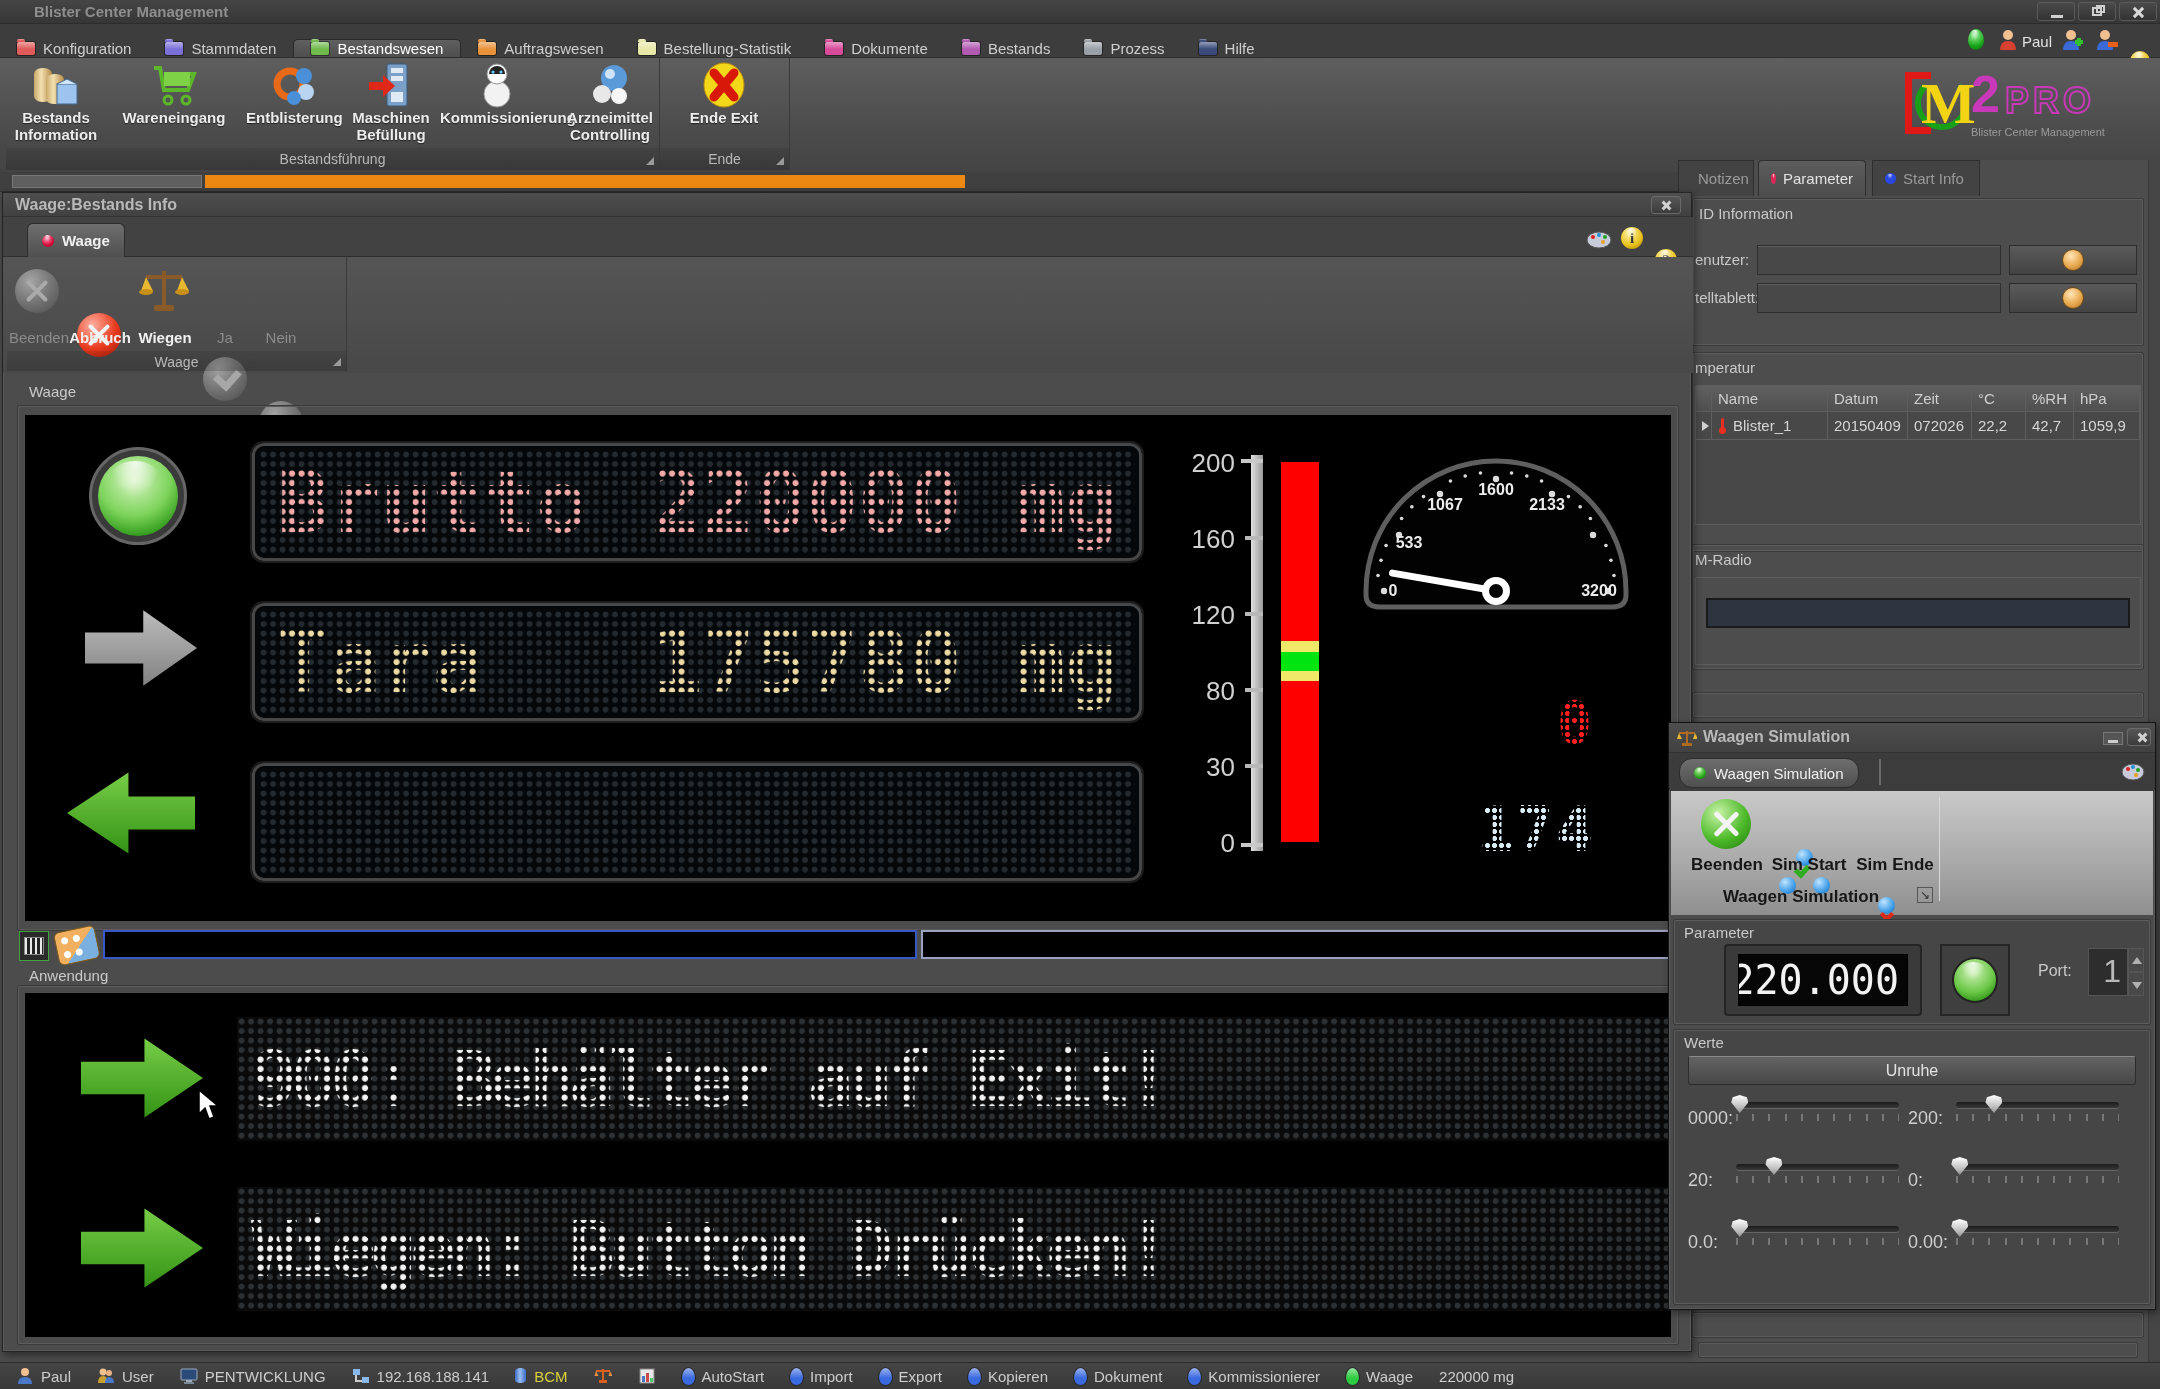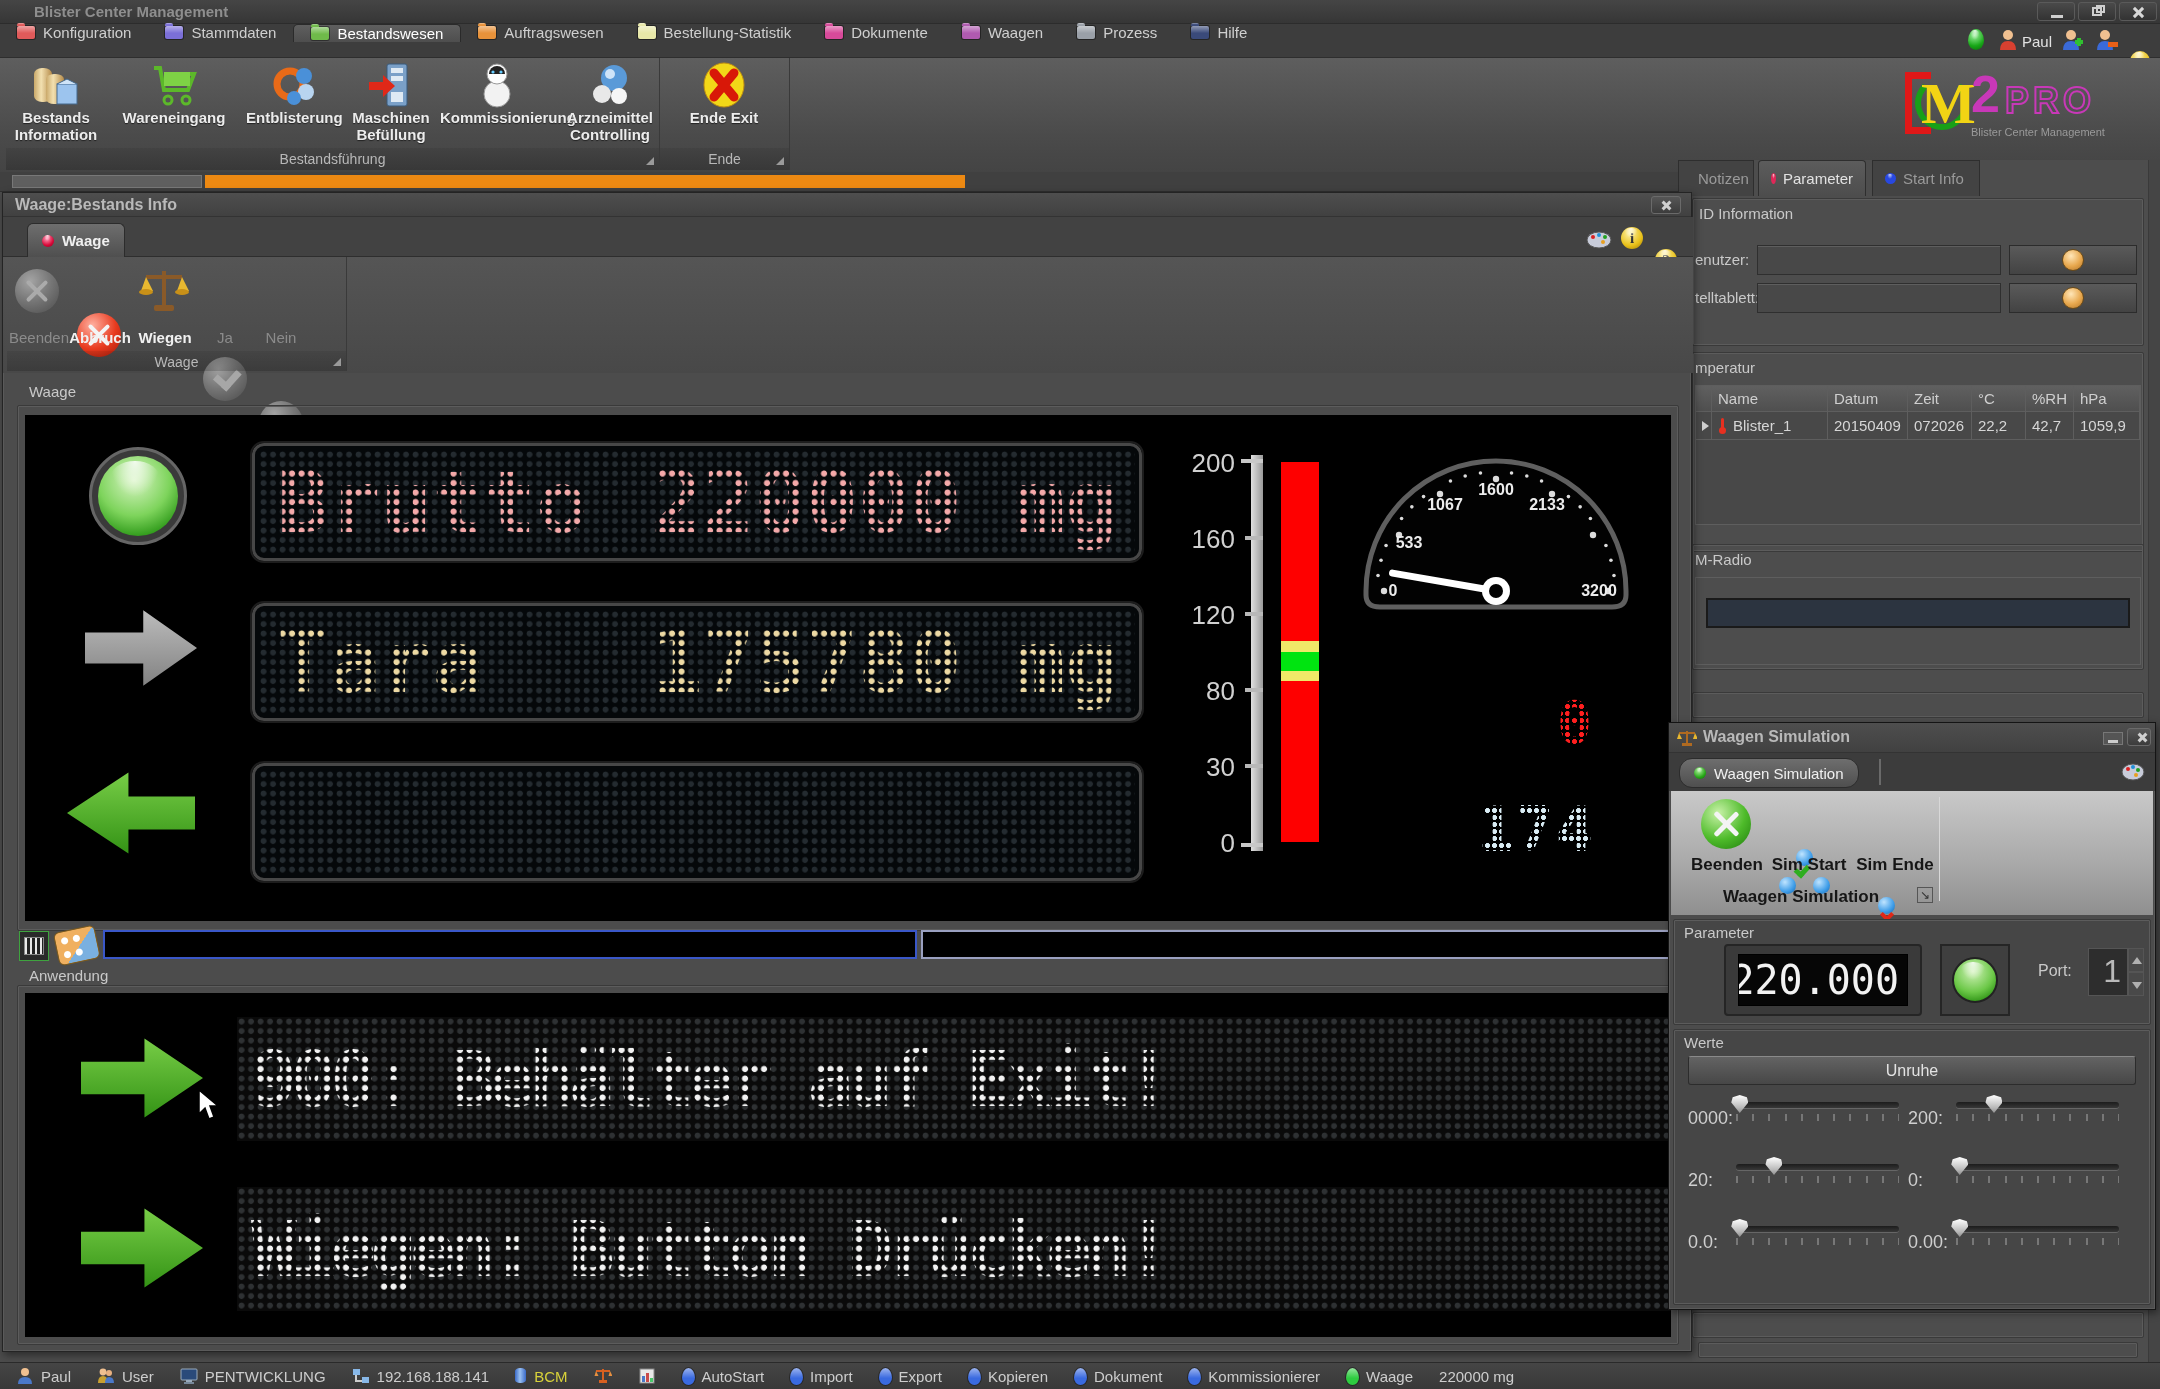--- a/index.html
+++ b/index.html
@@ -14,21 +14,21 @@
   .titlebar .t { position:absolute; left:34px; top:3px; font-size:15px; font-weight:bold; color:#8e8e8e; }
   .winbtn { position:absolute; top:2px; width:38px; height:19px; background:linear-gradient(#4a4a4a,#333);
     border:1px solid #5a5a5a; border-radius:3px; }
   .winbtn .bar { position:absolute; left:13px; top:12px; width:12px; height:3px; background:#cfcfcf; }
   .winbtn .sq  { position:absolute; left:13px; top:4px; width:10px; height:9px; border:2px solid #cfcfcf; }
   .winbtn .sq2 { position:absolute; left:17px; top:2px; width:9px; height:8px; border:2px solid #cfcfcf; background:#3a3a3a;}
   .xbars::before, .xbars::after { content:""; position:absolute; left:17px; top:3px; width:3px; height:13px; background:#d8d8d8; }
   .xbars::before { transform:rotate(45deg);} .xbars::after{ transform:rotate(-45deg);}
 
   .menubar { left:0; top:24px; width:2160px; height:34px; background:#3d3d3d; border-bottom:1px solid #2e2e2e;
-    display:flex; align-items:flex-start; }
+    display:flex; align-items:flex-end; }
   .mtab { display:flex; align-items:center; gap:8px; padding:0 17px; font-size:15px; color:#cfcfcf; }
   .mtab.active { background:linear-gradient(#5f5f5f,#4e4e4e); color:#fff; border:1px solid #2a2a2a; border-bottom:none;
     border-radius:5px 5px 0 0; }
   .folder { width:18px; height:13px; border-radius:2px; position:relative;
     background-image:linear-gradient(rgba(255,255,255,.45),rgba(255,255,255,0) 55%); box-shadow:0 0 0 1px rgba(0,0,0,.4);}
   .folder::before { content:""; position:absolute; left:0; top:-3px; width:8px; height:3px; background:inherit;
     border-radius:2px 2px 0 0; }
 
   .sphere { border-radius:50%; position:relative; }
   .sphere::after { content:""; position:absolute; left:15%; top:6%; width:62%; height:45%;
@@ -185,21 +185,21 @@
     <div class="mtab">
         <span class="folder" style="background-color: rgb(232, 232, 168);"></span>
         <span>Bestellung-Statistik</span>
       </div>
     <div class="mtab">
         <span class="folder" style="background-color: rgb(216, 74, 154);"></span>
         <span>Dokumente</span>
       </div>
     <div class="mtab">
         <span class="folder" style="background-color: rgb(176, 90, 176);"></span>
-        <span>Waagen</span>
+        <span>Bestands</span>
       </div>
     <div class="mtab">
         <span class="folder" style="background-color: rgb(154, 160, 168);"></span>
         <span>Prozess</span>
       </div>
     <div class="mtab">
         <span class="folder" style="background-color: rgb(58, 74, 122);"></span>
         <span>Hilfe</span>
       </div>
   </div>

